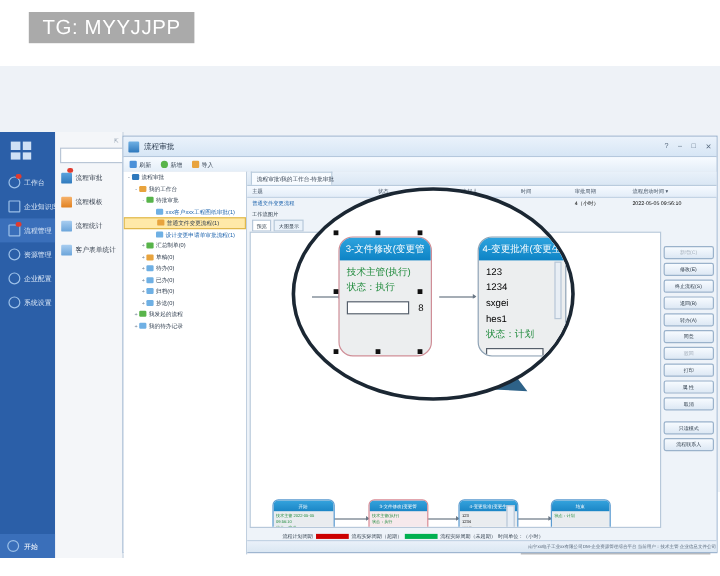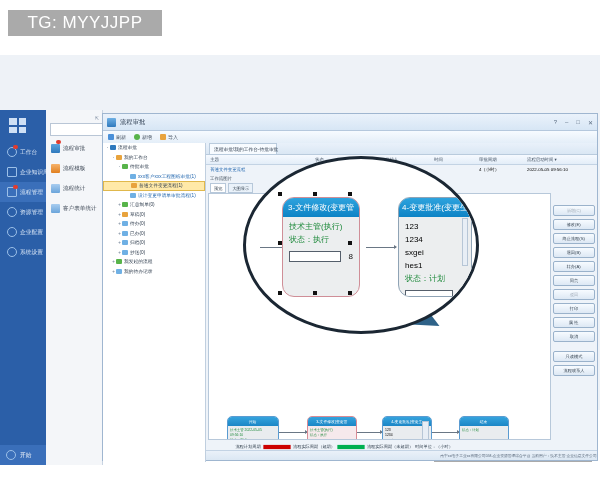--- a/index.html
+++ b/index.html
@@ -6,21 +6,21 @@
   body{
     width:600px;height:480px;background:#ffffff;overflow:hidden;
     font-family:"Liberation Sans","DejaVu Sans",sans-serif;
     -webkit-font-smoothing:none;
   }
   .app{position:absolute;left:0;top:55px;width:600px;height:355px;background:#eef2f7;}
 
   
   .wm{position:absolute;background:#aaaaaa;color:#ffffff;display:flex;align-items:center;
       justify-content:center;letter-spacing:.5px;}
-  #wm-top{left:8px;top:10px;width:154px;height:26px;font-size:17px;}
+  #wm-top{left:24px;top:10px;width:138px;height:26px;font-size:17px;}
   #wm-bot{left:434px;top:436px;width:158px;height:26px;font-size:15px;}
 
   
   .rail{position:absolute;left:0;top:55px;width:46px;height:355px;background:#2b5fa8;}
   .rail-logo{position:absolute;left:9px;top:8px;width:17px;height:15px;
              display:grid;grid-template-columns:1fr 1fr;grid-template-rows:1fr 1fr;gap:2px;}
   .rail-logo i{background:#cfe0f5;display:block;}
   .rail-list{position:absolute;left:0;top:32px;width:46px;}
   .rail-item{height:20px;display:flex;align-items:center;padding-left:7px;gap:3px;position:relative;}
   .rail-item.on{background:#3a6fba;}

